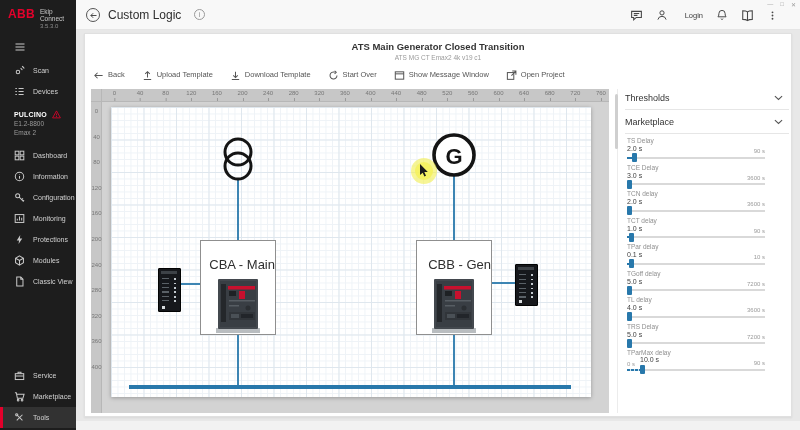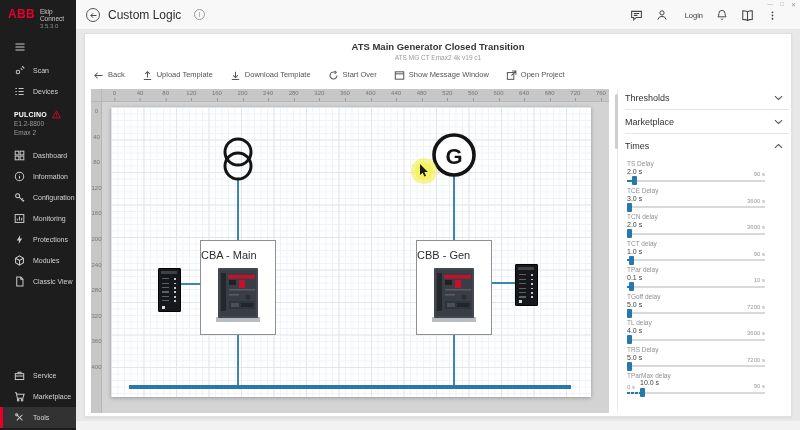--- a/index.html
+++ b/index.html
@@ -53,21 +53,21 @@
   .rlabel{position:absolute;font-size:6px;color:#777;transform:translateX(-50%)}
   .rlabel::after{content:"";position:absolute;left:50%;top:8px;width:1px;height:3px;background:#999}
   .vlabel{position:absolute;font-size:6px;color:#777;width:11px;text-align:center;transform:translateY(-50%)}
   .page{position:absolute;left:20px;top:18px;width:480px;height:290px;background:#fff;box-shadow:0 1px 4px rgba(0,0,0,.28);
     background-image:
       linear-gradient(#dfe7ee 1px,transparent 1px),linear-gradient(90deg,#dfe7ee 1px,transparent 1px),
       linear-gradient(#eef3f7 1px,transparent 1px),linear-gradient(90deg,#eef3f7 1px,transparent 1px);
     background-size:32.5px 32.5px,32.5px 32.5px,6.5px 6.5px,6.5px 6.5px}
   #diagram{position:absolute;left:0;top:0}
   .node-box{position:absolute;width:76px;height:95px;background:#fff;border:1px solid #8f8f8f;cursor:move}
-  .box-title{margin-top:8px;text-align:left;font-size:11px;color:#2e2e2e}
+  .box-title{margin-top:16px;text-align:right;font-size:13px;color:#2e2e2e}
   .breaker{margin:6px auto 0;display:block}
   .module{position:absolute;background:#16181c;border:1px solid #020303;border-radius:1px;cursor:move}
   .m-head{position:absolute;top:2px;left:2px;right:3px;height:3px;background:#3d4247}
   .m-l{position:absolute;top:9px;bottom:7px;left:3px;width:7px;background:repeating-linear-gradient(#5a6167 0 1px,transparent 1px 4.5px)}
   .m-d{position:absolute;top:9px;bottom:7px;right:4px;width:2px;background:repeating-linear-gradient(#c3cacf 0 1.5px,transparent 1.5px 4.5px)}
   .m-sq{position:absolute;left:3px;bottom:2px;width:3px;height:3px;background:#d8dcdf}
   .v-divider{position:absolute;left:532px;top:55px;height:324px;width:1px;background:#ececec}
   .v-thumb{position:absolute;left:530px;top:60px;width:3px;height:55px;border-radius:2px;background:#cfcfcf;cursor:pointer}
 
   
@@ -485,28 +485,20 @@
       <div class="divider"></div>
       <div class="sec-row">
         <span class="sec-label">Marketplace</span>
         <span class="icn chev">
           <svg width="9" height="6" viewBox="0 0 10 6" fill="none" stroke="currentColor" stroke-width="1.2">
             <path d="M1 1l4 3.6L9 1"></path>
           </svg>
         </span>
       </div>
       <div class="divider"></div>
-      <div class="sec-row">
-        <span class="sec-label">Times</span>
-        <span class="icn chev">
-          <svg width="9" height="6" viewBox="0 0 10 6" fill="none" stroke="currentColor" stroke-width="1.2">
-            <path d="M1 5l4-3.6L9 5"></path>
-          </svg>
-        </span>
-      </div>
       <div class="sliders">
         <div class="slider-row">
           <div class="s-label">TS Delay</div>
           <div class="s-value">2.0 s</div>
           <div class="s-max">90 s</div>
           <div class="s-track">
             <div class="s-fill" style="width: 5%;"></div>
             <div class="s-handle" style="left: calc(5% - 2px);"></div>
           </div>
         </div>

